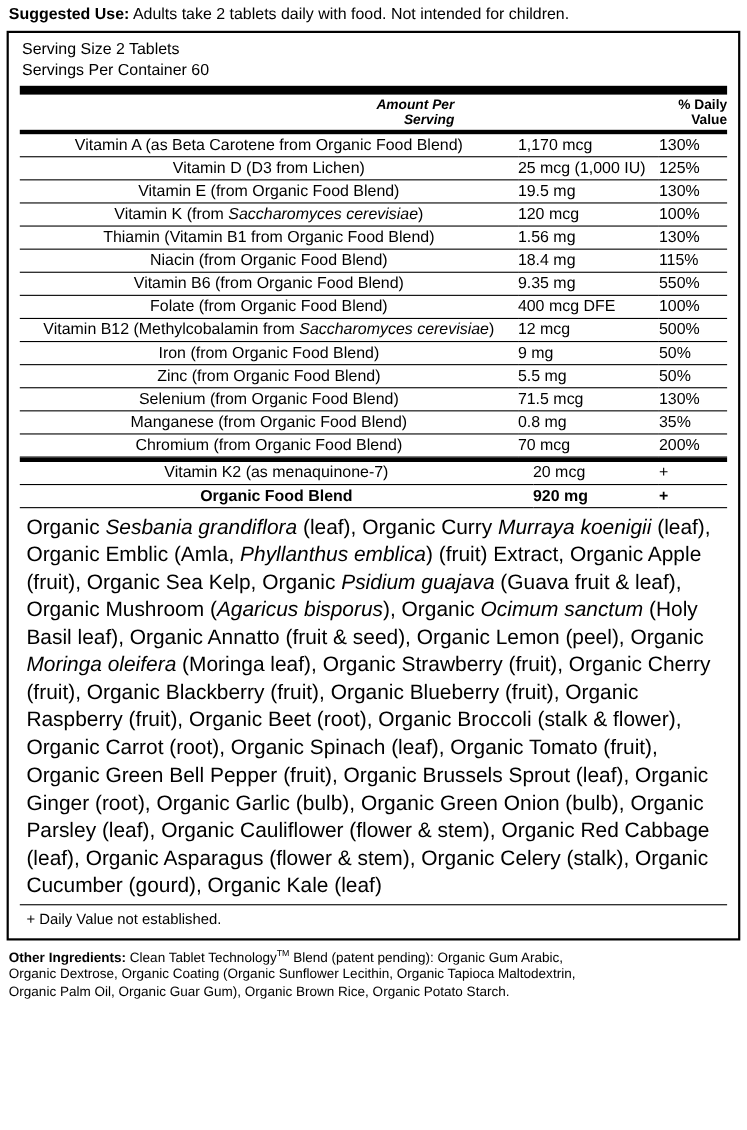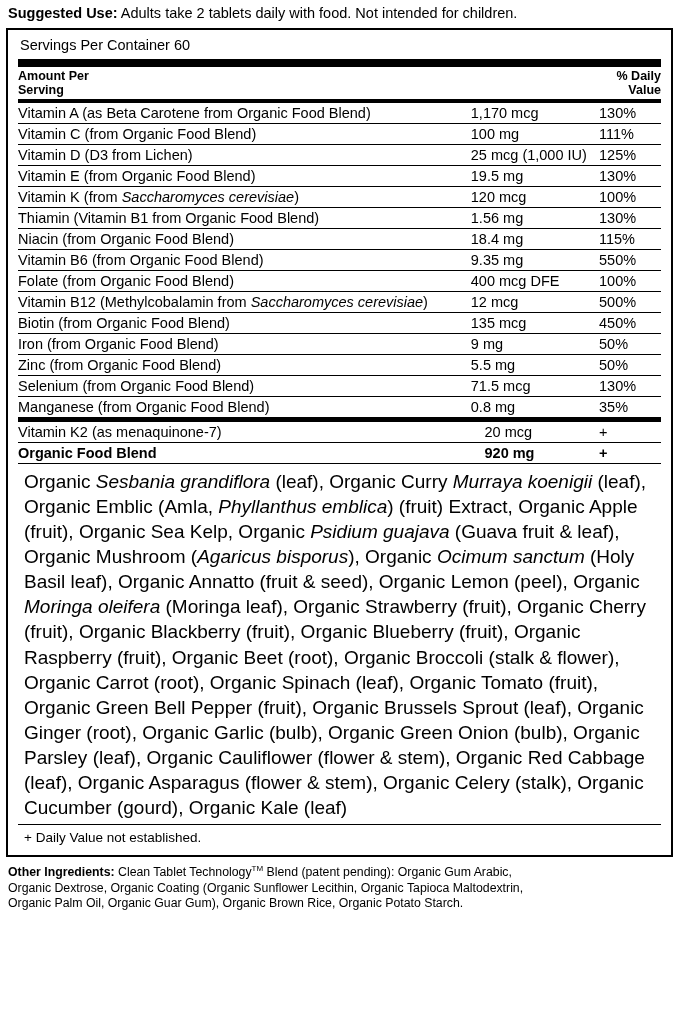--- a/index.html
+++ b/index.html
@@ -74,42 +74,44 @@
     font-size: 14.5px;
   }
   table.facts td {
     padding: 2px 0 2px 0;
     vertical-align: bottom;
   }
   table.facts tr.row td {
     border-bottom: 1px solid #000;
   }
   td.nutrient {
-    text-align: left;
+    text-align: center;
     padding-left: 2px;
   }
   td.amount {
     white-space: nowrap;
     padding-right: 10px;
   }
   td.dv {
     white-space: nowrap;
     width: 62px;
     padding-right: 2px;
   }
 
   .hdr-row td {
     font-size: 12.5px;
     font-weight: bold;
     line-height: 1.12;
     padding-bottom: 3px;
     vertical-align: bottom;
   }
   .hdr-amount {
+    text-align: right;
     padding-right: 10px;
+    font-style: italic;
   }
   .hdr-dv {
     text-align: right;
     padding-right: 2px;
   }
 
   .bold-row td {
     font-weight: bold;
   }
 
@@ -147,20 +149,21 @@
 <div class="page">
 
   <div class="suggested-use">
     <span class="label">Suggested Use:</span><span> Adults take 2 tablets daily with food. Not intended for children.</span>
   </div>
 
   <div class="panel">
 
 
     <div class="serving-info">
+      <div>Serving Size 2 Tablets</div>
       <div>Servings Per Container 60</div>
     </div>
 
     <div class="rule-thick"></div>
 
     <table class="facts">
       <tbody>
         <tr class="hdr-row">
           <td class="nutrient"></td>
           <td class="hdr-amount">
@@ -178,25 +181,20 @@
     <div class="rule-med"></div>
 
     <table class="facts">
       <tbody id="rows-body">
           <tr class="row">
             <td class="nutrient">Vitamin A (as Beta Carotene from Organic Food Blend)</td>
             <td class="amount">1,170 mcg</td>
             <td class="dv">130%</td>
           </tr>
           <tr class="row">
-            <td class="nutrient">Vitamin C (from Organic Food Blend)</td>
-            <td class="amount">100 mg</td>
-            <td class="dv">111%</td>
-          </tr>
-          <tr class="row">
             <td class="nutrient">Vitamin D (D3 from Lichen)</td>
             <td class="amount">25 mcg (1,000 IU)</td>
             <td class="dv">125%</td>
           </tr>
           <tr class="row">
             <td class="nutrient">Vitamin E (from Organic Food Blend)</td>
             <td class="amount">19.5 mg</td>
             <td class="dv">130%</td>
           </tr>
           <tr class="row">
@@ -223,43 +221,43 @@
             <td class="nutrient">Folate (from Organic Food Blend)</td>
             <td class="amount">400 mcg DFE</td>
             <td class="dv">100%</td>
           </tr>
           <tr class="row">
             <td class="nutrient">Vitamin B12 (Methylcobalamin from <i class="sci">Saccharomyces cerevisiae</i>)</td>
             <td class="amount">12 mcg</td>
             <td class="dv">500%</td>
           </tr>
           <tr class="row">
-            <td class="nutrient">Biotin (from Organic Food Blend)</td>
-            <td class="amount">135 mcg</td>
-            <td class="dv">450%</td>
-          </tr>
-          <tr class="row">
             <td class="nutrient">Iron (from Organic Food Blend)</td>
             <td class="amount">9 mg</td>
             <td class="dv">50%</td>
           </tr>
           <tr class="row">
             <td class="nutrient">Zinc (from Organic Food Blend)</td>
             <td class="amount">5.5 mg</td>
             <td class="dv">50%</td>
           </tr>
           <tr class="row">
             <td class="nutrient">Selenium (from Organic Food Blend)</td>
             <td class="amount">71.5 mcg</td>
             <td class="dv">130%</td>
           </tr>
           <tr class="row">
             <td class="nutrient">Manganese (from Organic Food Blend)</td>
             <td class="amount">0.8 mg</td>
             <td class="dv">35%</td>
+          </tr>
+          <tr class="row">
+            <td class="nutrient">Chromium (from Organic Food Blend)</td>
+            <td class="amount">70 mcg</td>
+            <td class="dv">200%</td>
           </tr>
         </tbody>
     </table>
 
     <div class="rule-med"></div>
 
     <table class="facts">
       <tbody id="rows-after-body">
           <tr class="row">
             <td class="nutrient">Vitamin K2 (as menaquinone-7)</td>

